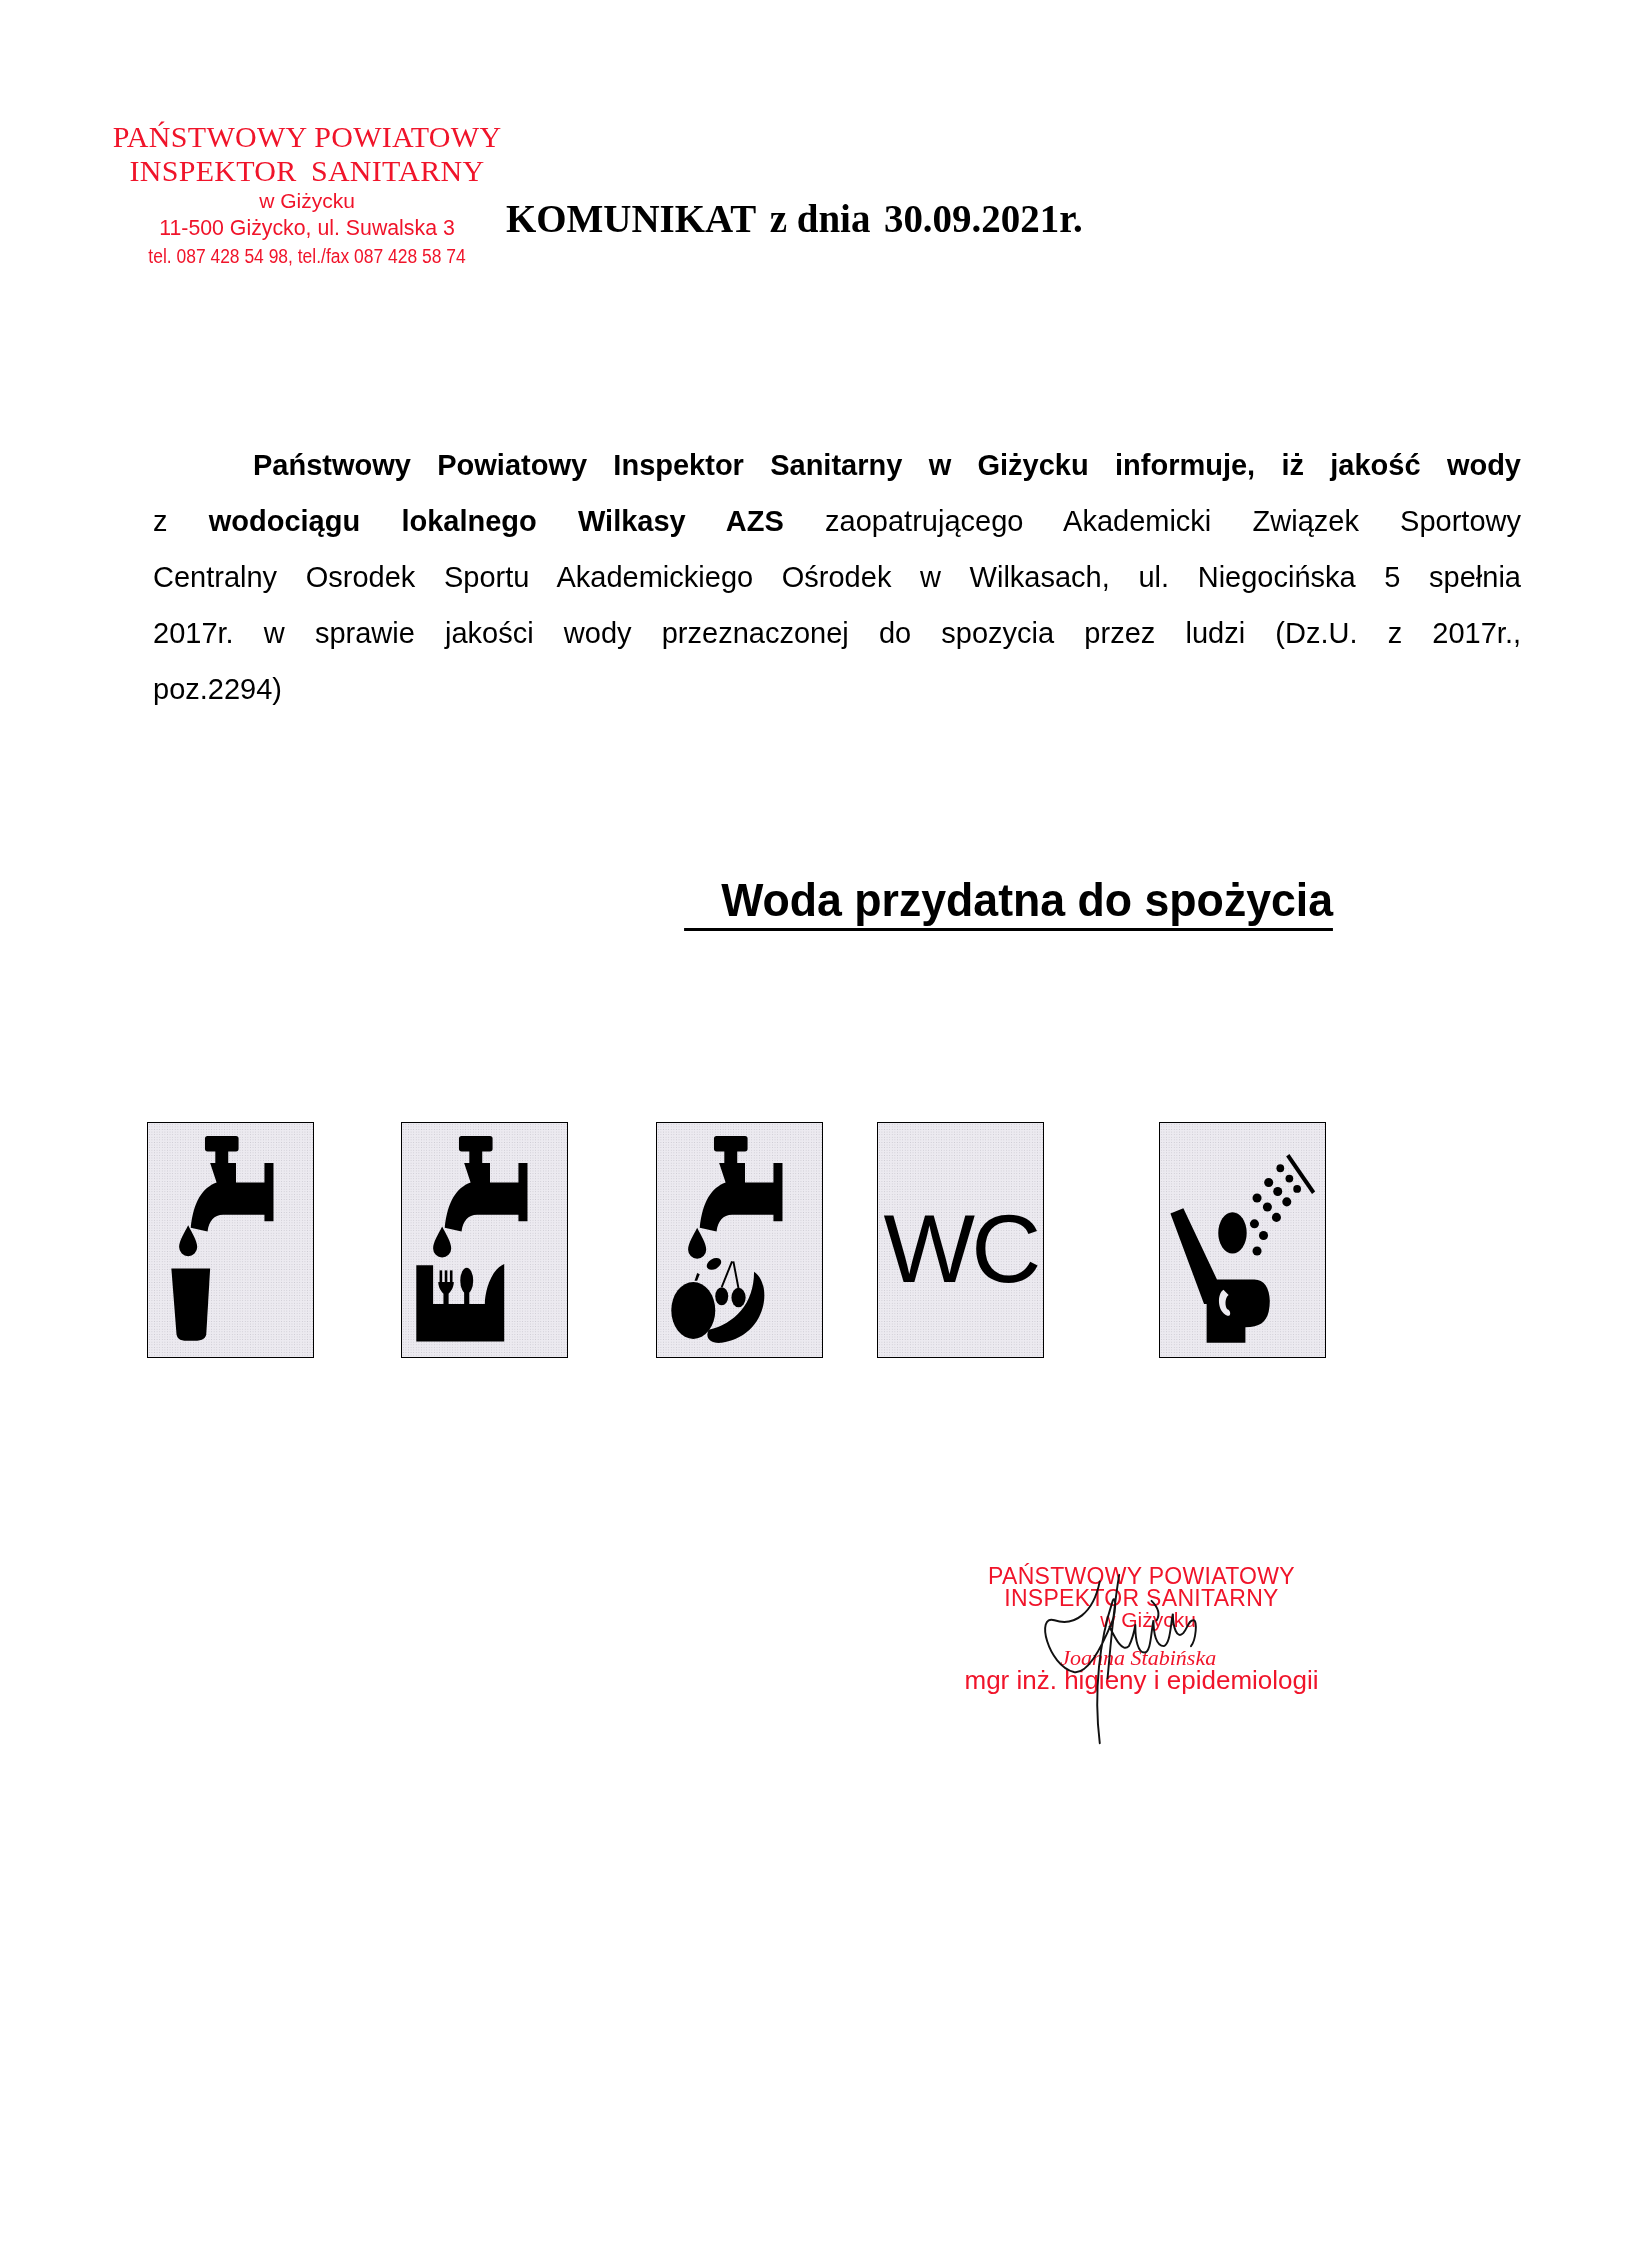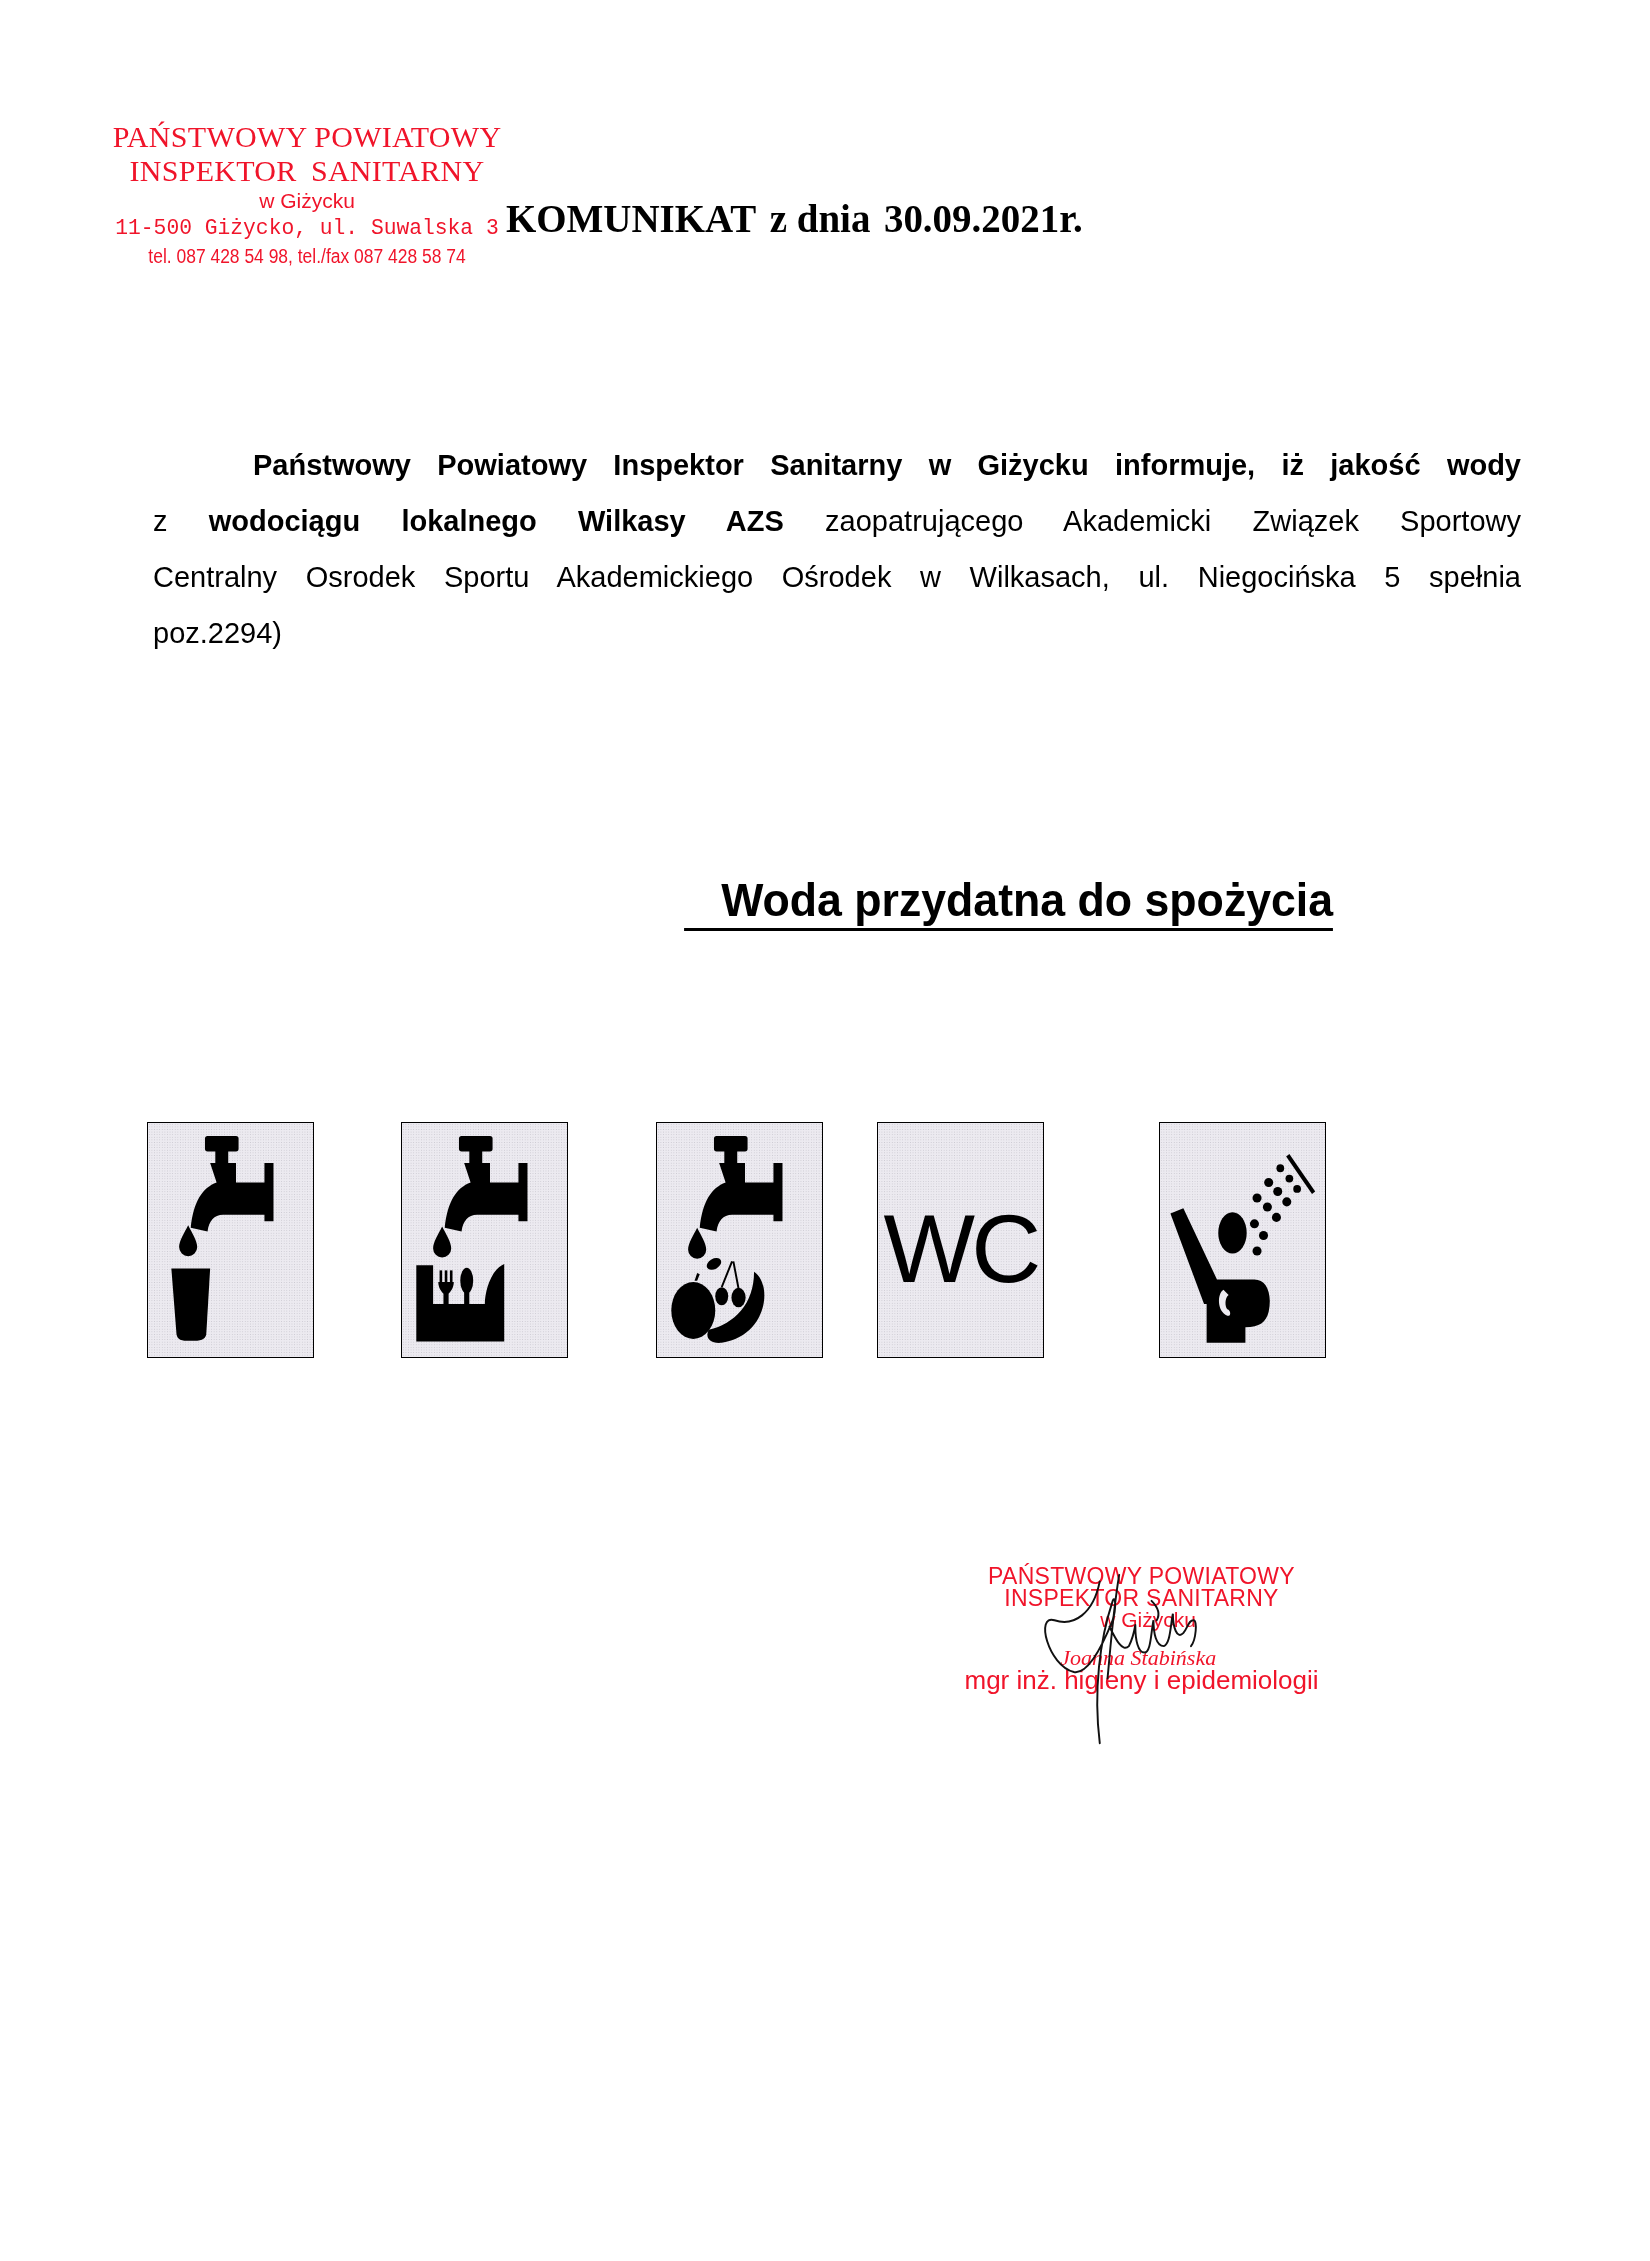--- a/index.html
+++ b/index.html
@@ -4,21 +4,21 @@
 <style>
   html, body { margin:0; padding:0; background:#ffffff; }
   body { width:1651px; height:2261px; position:relative; overflow:hidden; color:#000; }
   .abs { position:absolute; }
 
   
   .stamp-top { left:97px; top:120px; width:420px; text-align:center; color:#f0142a; }
   .stamp-top .l1, .stamp-top .l2 { font-family:"Liberation Serif", serif; font-size:30px; line-height:34px; letter-spacing:0.3px; }
   .stamp-top .l2 { word-spacing:6.5px; }
   .stamp-top .l3 { font-family:"Liberation Sans", sans-serif; font-size:21px; line-height:26px; }
-  .stamp-top .l4 { font-family:Liberation Mono, monospace; font-size:21.3px; line-height:28.5px; }
+  .stamp-top .l4 { font-family:Liberation Sans, sans-serif; font-size:21.3px; line-height:28.5px; }
   .stamp-top .l5 { font-family:"Liberation Sans", sans-serif; font-size:19.4px; line-height:26px; transform:scaleX(0.9); transform-origin:center; white-space:nowrap; }
 
   .title { left:506px; top:194px; font-family:"Liberation Serif", serif; font-weight:bold; font-size:41px; white-space:nowrap; transform:scaleX(0.95); transform-origin:left; }
   .title span { margin-right:14.2px; }
 
   
   .para { left:153px; top:437px; width:1368px; font-family:"Liberation Sans", sans-serif; font-size:29px; line-height:56px; text-align:justify; }
   .para .line { display:block; text-align:justify; text-align-last:justify; height:56px; white-space:nowrap; }
   .para .line.last { text-align-last:left; }
   .para .indent { padding-left:100px;font-weight:bold; }
@@ -54,20 +54,21 @@
 </div>
 
 <div class="abs title">
   <span>KOMUNIKAT</span><span>z dnia</span><span>30.09.2021r.</span>
 </div>
 
 <div class="abs para">
   <span class="line indent">Państwowy Powiatowy Inspektor Sanitarny w Giżycku informuje, iż  jakość wody</span>
   <span class="line"><span>z </span><b>wodociągu lokalnego Wilkasy AZS</b><span> zaopatrującego Akademicki Związek Sportowy</span></span>
   <span class="line">Centralny Osrodek Sportu Akademickiego Ośrodek w Wilkasach, ul. Niegocińska 5  spełnia</span>
+  <span class="line">2017r. w sprawie jakości wody przeznaczonej do spozycia przez ludzi (Dz.U. z 2017r.,</span>
   <span class="line last">poz.2294)</span>
 </div>
 
 <div class="abs headline">
   <span>Woda przydatna do spożycia</span>
 </div>
 
 <div class="abs icons">
 
   <div class="icon-box" style="left:0px;">

